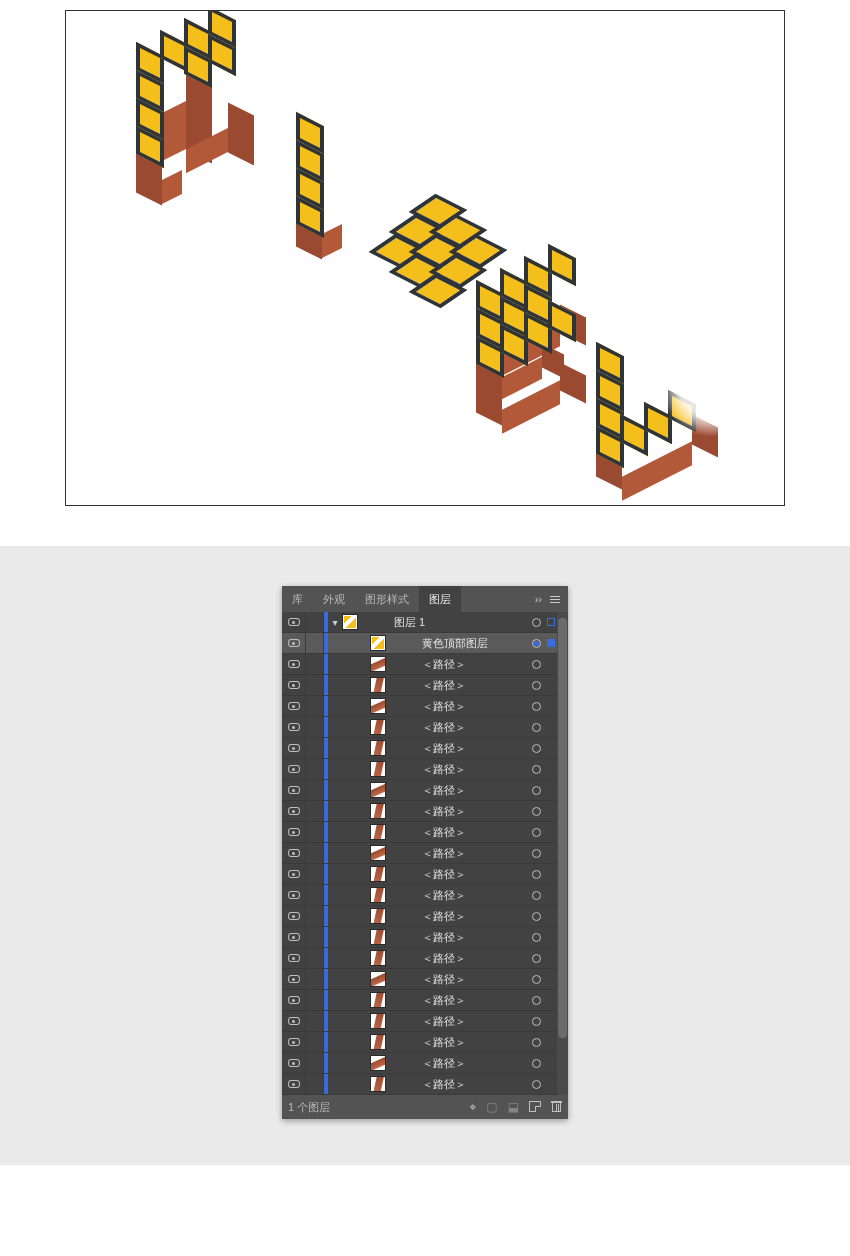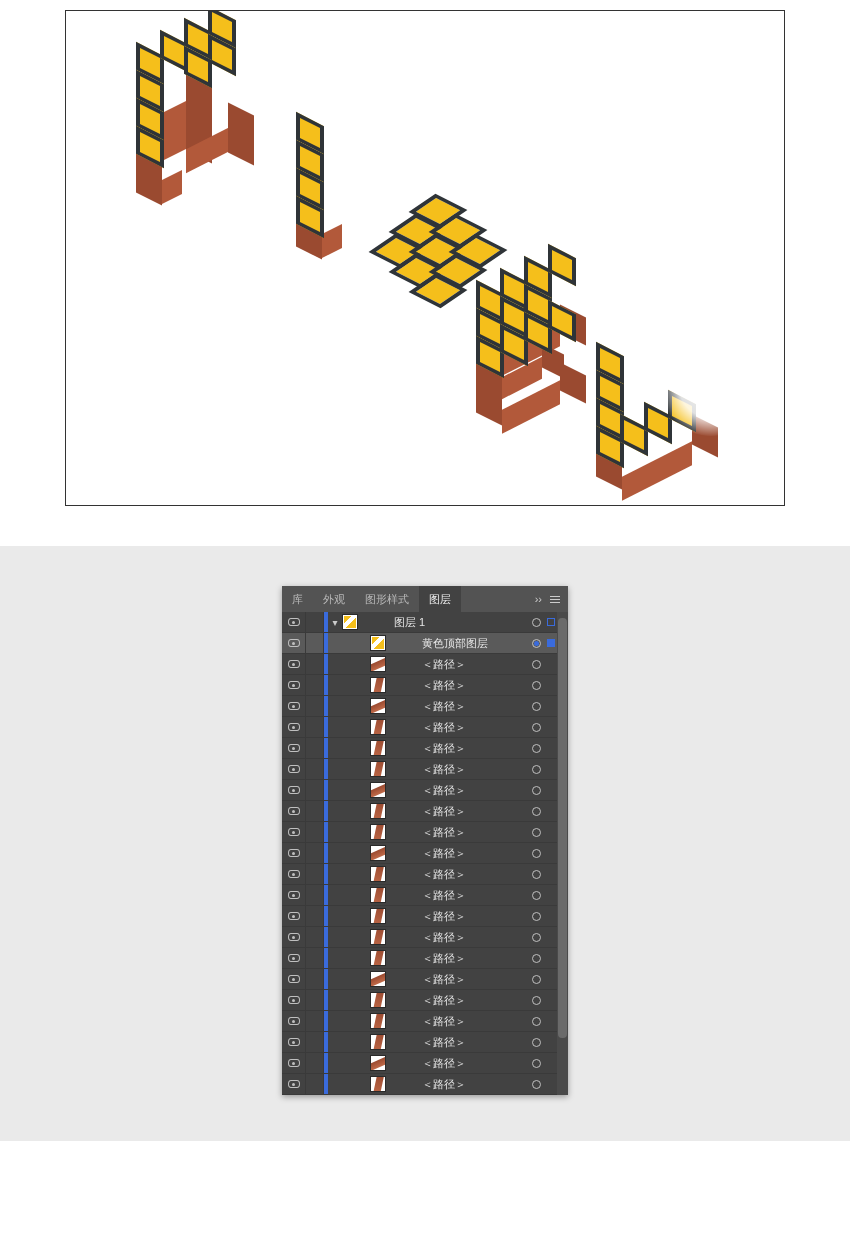--- a/index.html
+++ b/index.html
@@ -827,17 +827,27 @@
     <div class="target">
               <div class="ring "></div>
             </div>
     <div class="selbox"></div>
   </div>
         <div class="scroll-stub">
           <div class="scroll-thumb" style="top:6px;height:420px"></div>
         </div>
       </div>
 
+      <div class="panel-footer">
+        <div class="footer-label">1 个图层</div>
+        <div class="footer-icons">
+          <span>⌖</span>
+          <span style="opacity:.45">▢</span>
+          <span style="opacity:.45">⬓</span>
+          <span><span class="newlayer-icon"></span></span>
+          <span><span class="trash-icon"></span></span>
+        </div>
+      </div>
 
     </div>
   </div>
 
 </div>
 
 </body></html>

